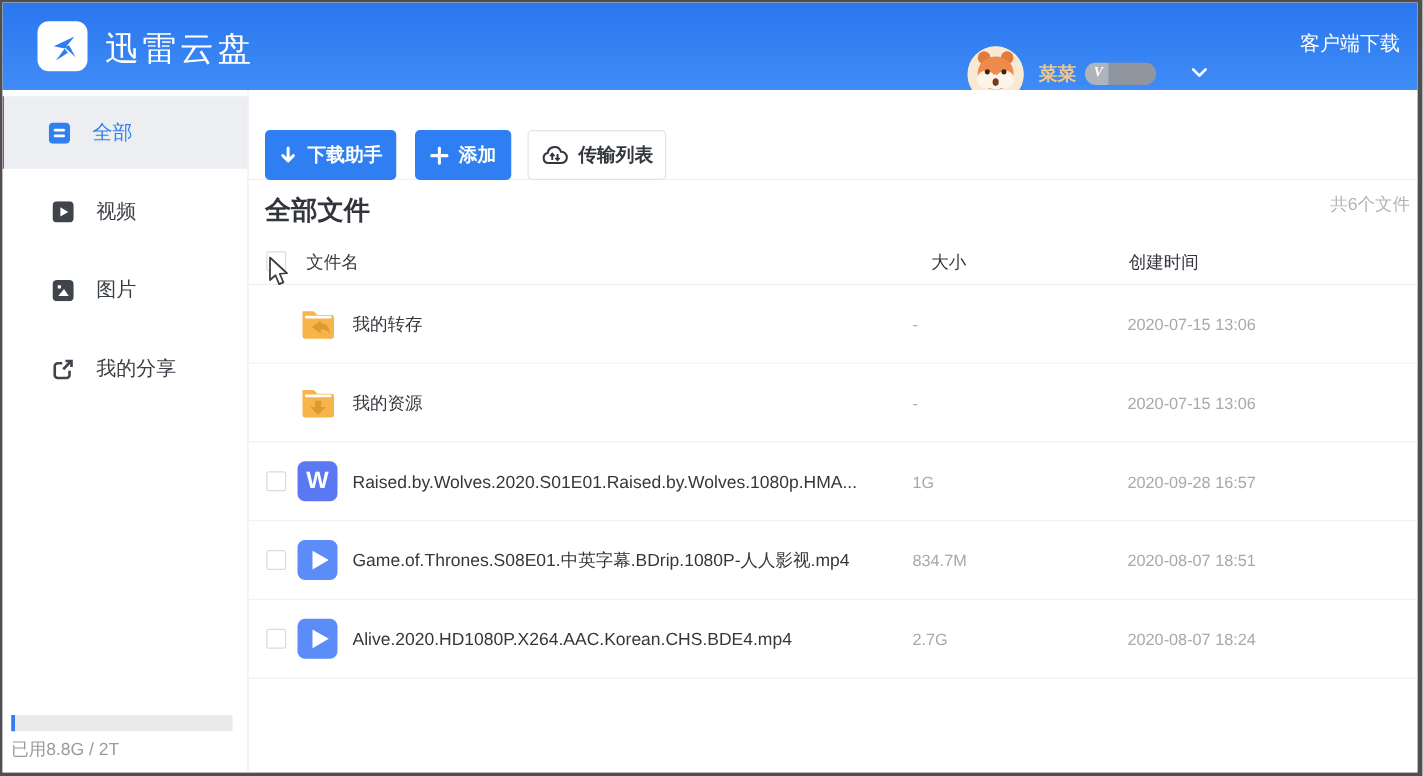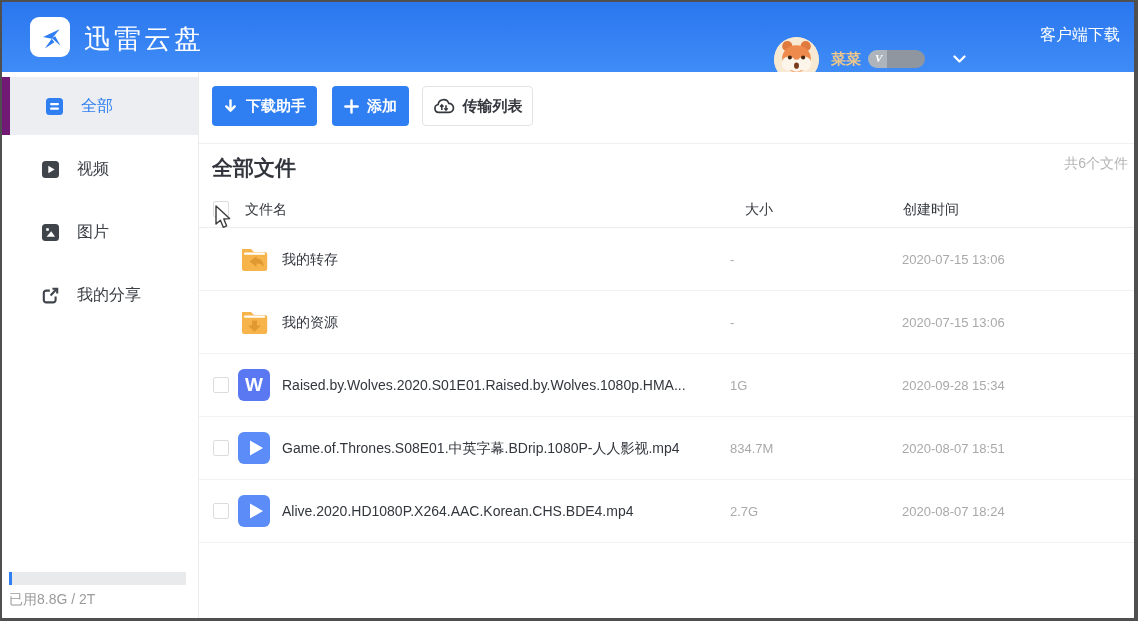--- a/index.html
+++ b/index.html
@@ -25,31 +25,31 @@
   .vip-text{ background:#8f969f; padding:18px 8px 0 4px; letter-spacing:0.5px; }
   .user-caret{ margin-left:28px; }
   .client-download{ position:absolute; right:14px; top:23px; color:#fff; font-size:16px; font-weight:normal; }
   
   .sidebar{ position:absolute; left:0; top:70px; bottom:0; width:197px; background:#fff;
     border-right:1px solid #ebebeb; }
   .side-item{ position:absolute; left:0; width:100%; height:58px; display:flex;
     align-items:center; cursor:pointer; }
   .side-item .s-icon{ margin-left:40px; width:17px; height:17px; display:flex; }
   .side-item .s-label{ margin-left:18px; font-size:16px; color:#3a3f45; }
-  .side-item.active{ background:#eceef1; border-left:8px solid #701a75; }
+  .side-item.active{ background:#eceef1; border-left:1px solid #701a75; }
   .side-item.active .s-icon{ margin-left:36px; }
   .side-item.active .s-label{ color:#2f7ff2; }
   .storage{ position:absolute; left:7px; right:12px; bottom:9px; }
   .storage-bar{ height:13px; background:#e9eaec; margin-bottom:6px; position:relative; }
   .storage-fill{ position:absolute; left:0; top:0; bottom:0; width:3px; background:#2f7ff2; }
   .storage-text{ font-size:14px; color:#9b9b9b; }
   
   .main{ position:absolute; left:197px; top:70px; right:0; bottom:0; background:#fff; }
   .toolbar{ position:absolute; left:0; top:0; right:0; height:72px; border-bottom:1px solid #f0f0f0; }
-  .btn{ position:absolute; top:14px; height:40px; border-radius:4px; display:flex;
+  .btn{ position:absolute; top:32px; height:40px; border-radius:4px; display:flex;
     align-items:center; justify-content:center; font-size:15px; font-weight:bold; cursor:pointer; }
   .btn-blue{ background:#2f7ff2; color:#fff; border:none; }
   .btn-white{ background:#fff; color:#33373d; border:1px solid #e3e3e3; }
   .btn .b-icon{ display:flex; margin-right:8px; }
   .btn-download{ left:13px; width:105px; }
   .btn-add{ left:133px; width:77px; }
   .btn-transfer{ left:223px; width:111px; }
   .section-head{ position:absolute; left:0; top:80px; right:0; height:24px; }
   .section-title{ position:absolute; left:13px; top:2px; font-size:21px; font-weight:bold; color:#32363c; }
   .section-count{ position:absolute; right:6px; top:3px; font-size:14px; color:#b3b3b3; }
@@ -237,21 +237,21 @@
   </div>
         <div class="file-row">
     <div class="checkbox"></div>
     <div class="file-icon">
             <div class="tile" style="background:#5b78f3">
               <span>W</span>
             </div>
           </div>
     <div class="file-name">Raised.by.Wolves.2020.S01E01.Raised.by.Wolves.1080p.HMA...</div>
     <div class="file-size">1G</div>
-    <div class="file-created">2020-09-28 15:34</div>
+    <div class="file-created">2020-09-28 16:57</div>
   </div>
         <div class="file-row">
     <div class="checkbox"></div>
     <div class="file-icon">
             <div class="tile" style="background:#5b8cf7">
               <svg width="32" height="32" viewBox="0 0 32 32">
                 <polygon points="12,8.5 25,16 12,23.5" fill="#fff"></polygon>
               </svg>
             </div>
           </div>

